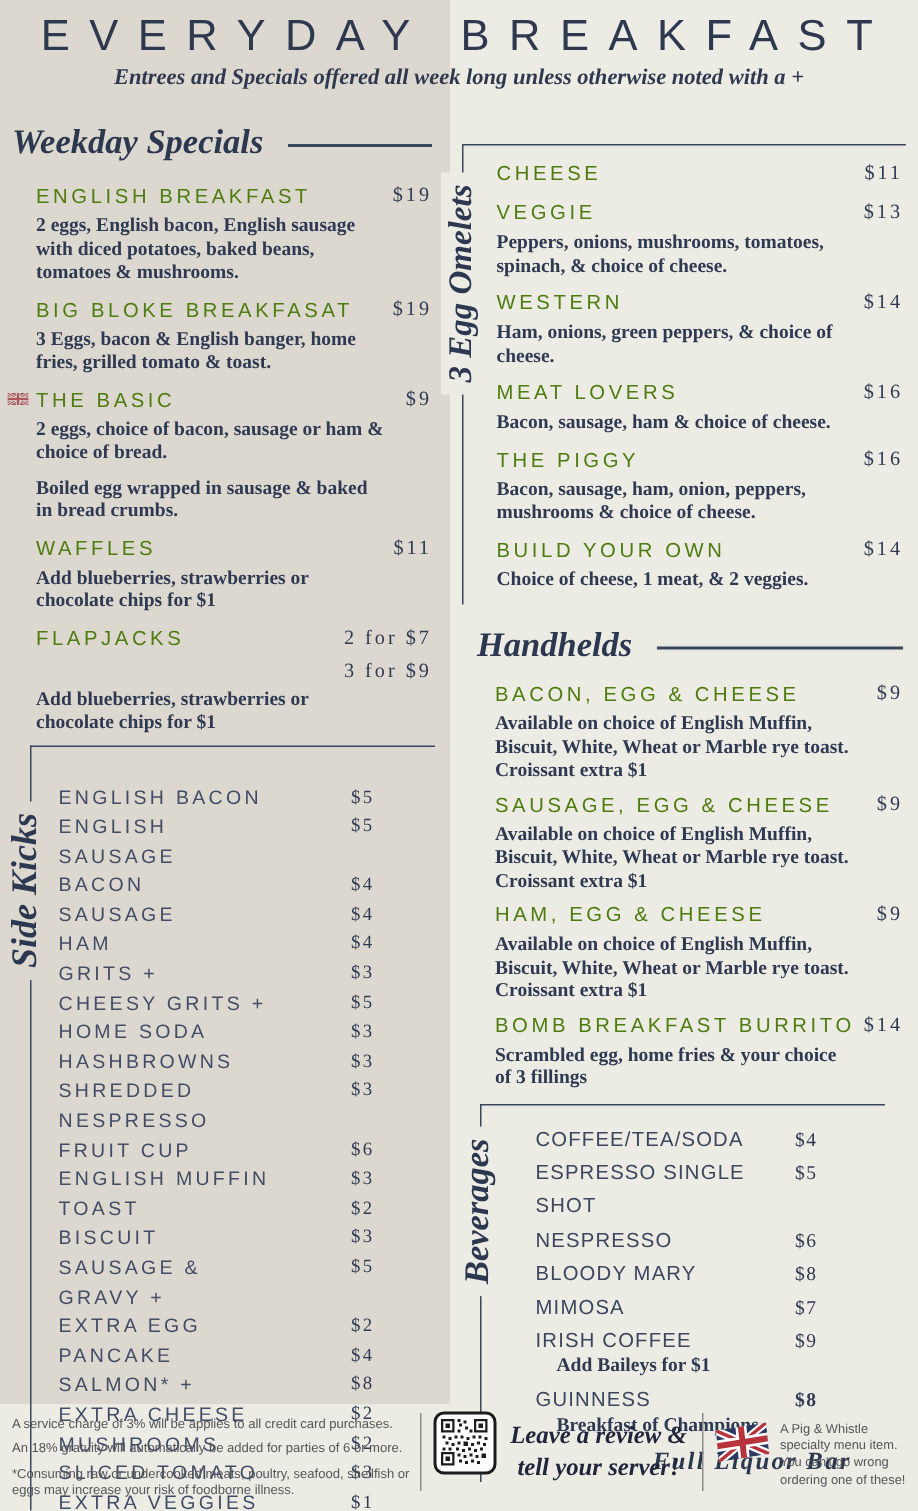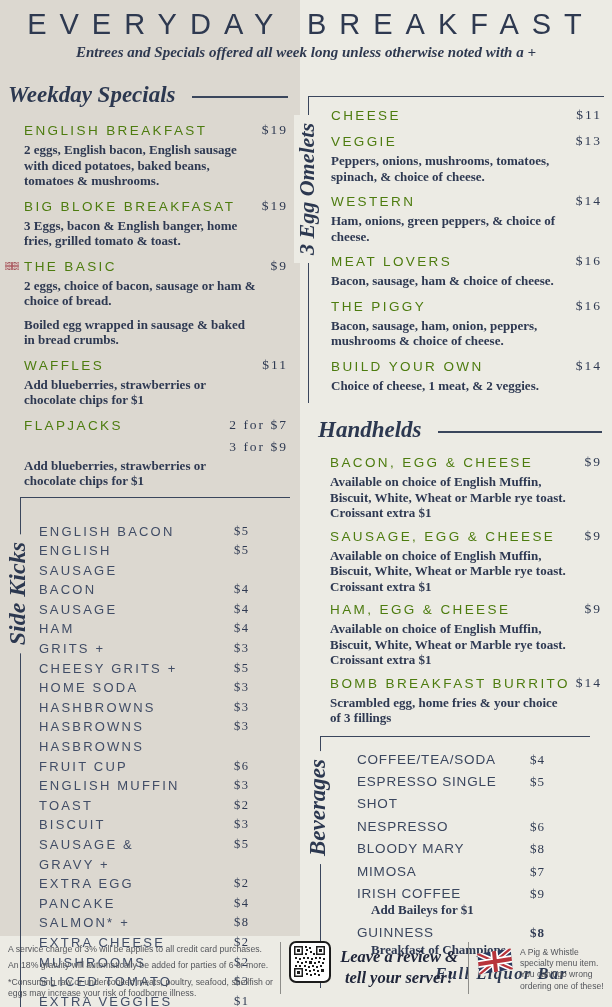--- a/index.html
+++ b/index.html
@@ -214,21 +214,21 @@
           <span class="sk-name">HOME SODA</span>
           <span class="sk-price">$3</span>
         </div>
 
         <div class="sk-row">
           <span class="sk-name">HASHBROWNS</span>
           <span class="sk-price">$3</span>
         </div>
 
         <div class="sk-row">
-          <span class="sk-name">HASBROWNS HASBROWNS</span>
+          <span class="sk-name">SHREDDED NESPRESSO</span>
           <span class="sk-price">$3</span>
         </div>
 
         <div class="sk-row">
           <span class="sk-name">FRUIT CUP</span>
           <span class="sk-price">$6</span>
         </div>
 
         <div class="sk-row">
           <span class="sk-name">ENGLISH MUFFIN</span>

